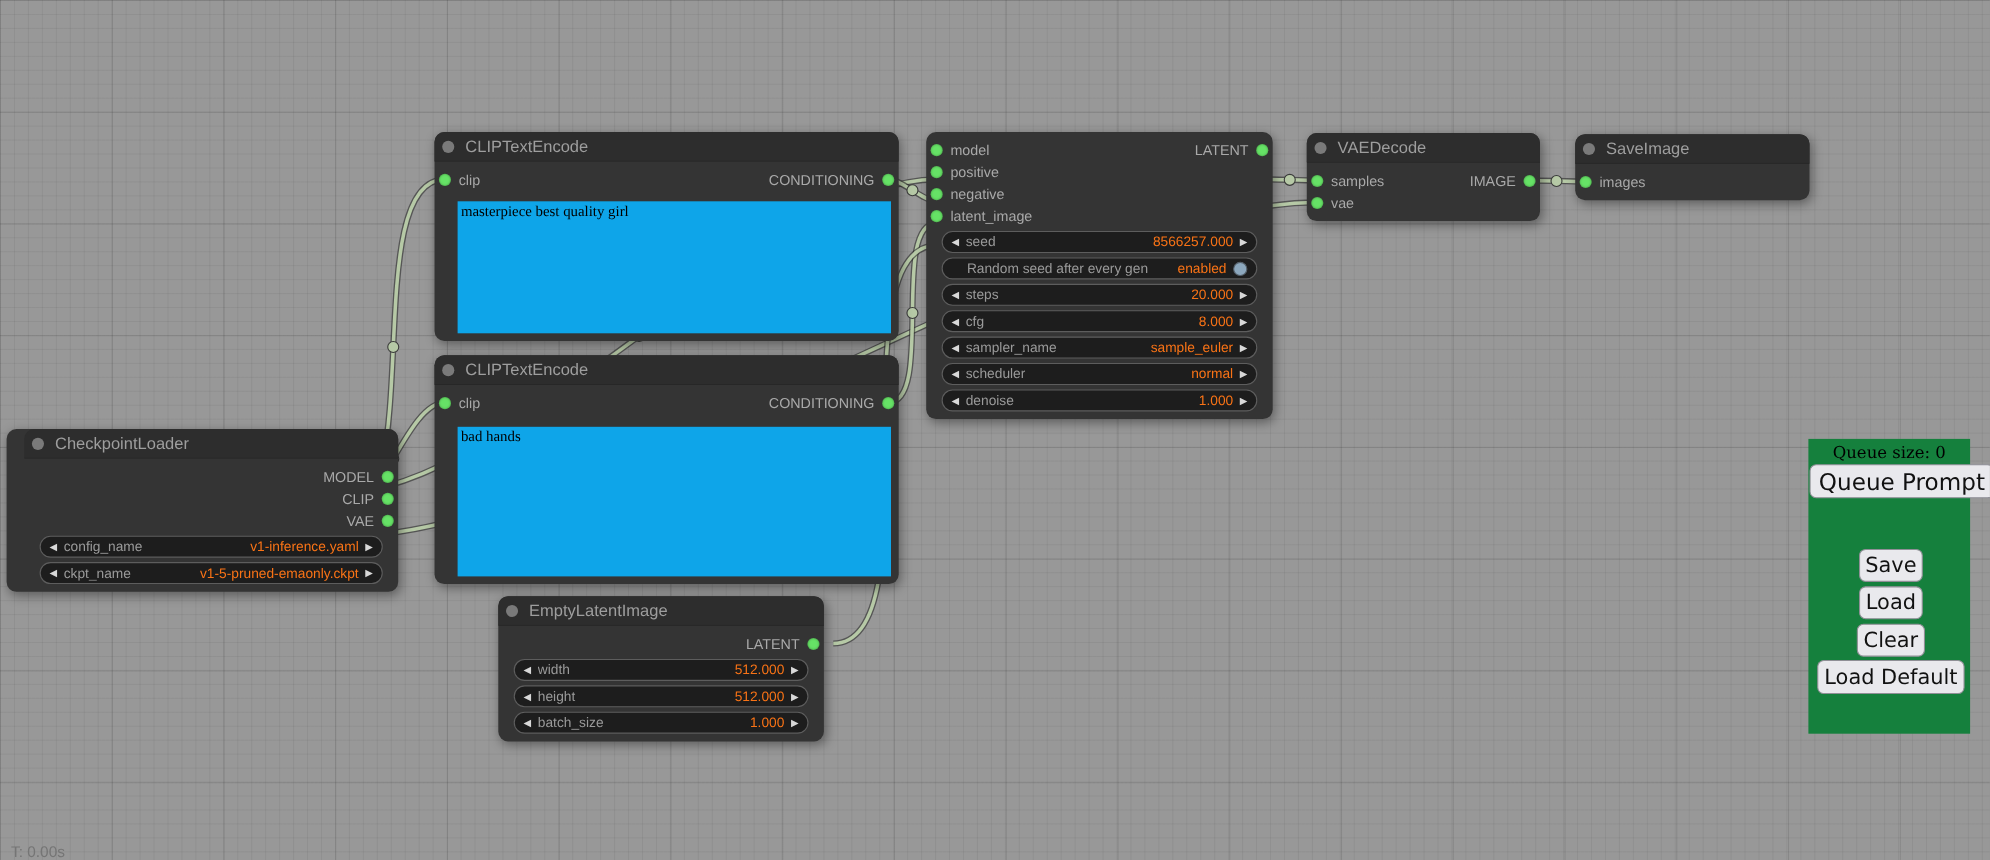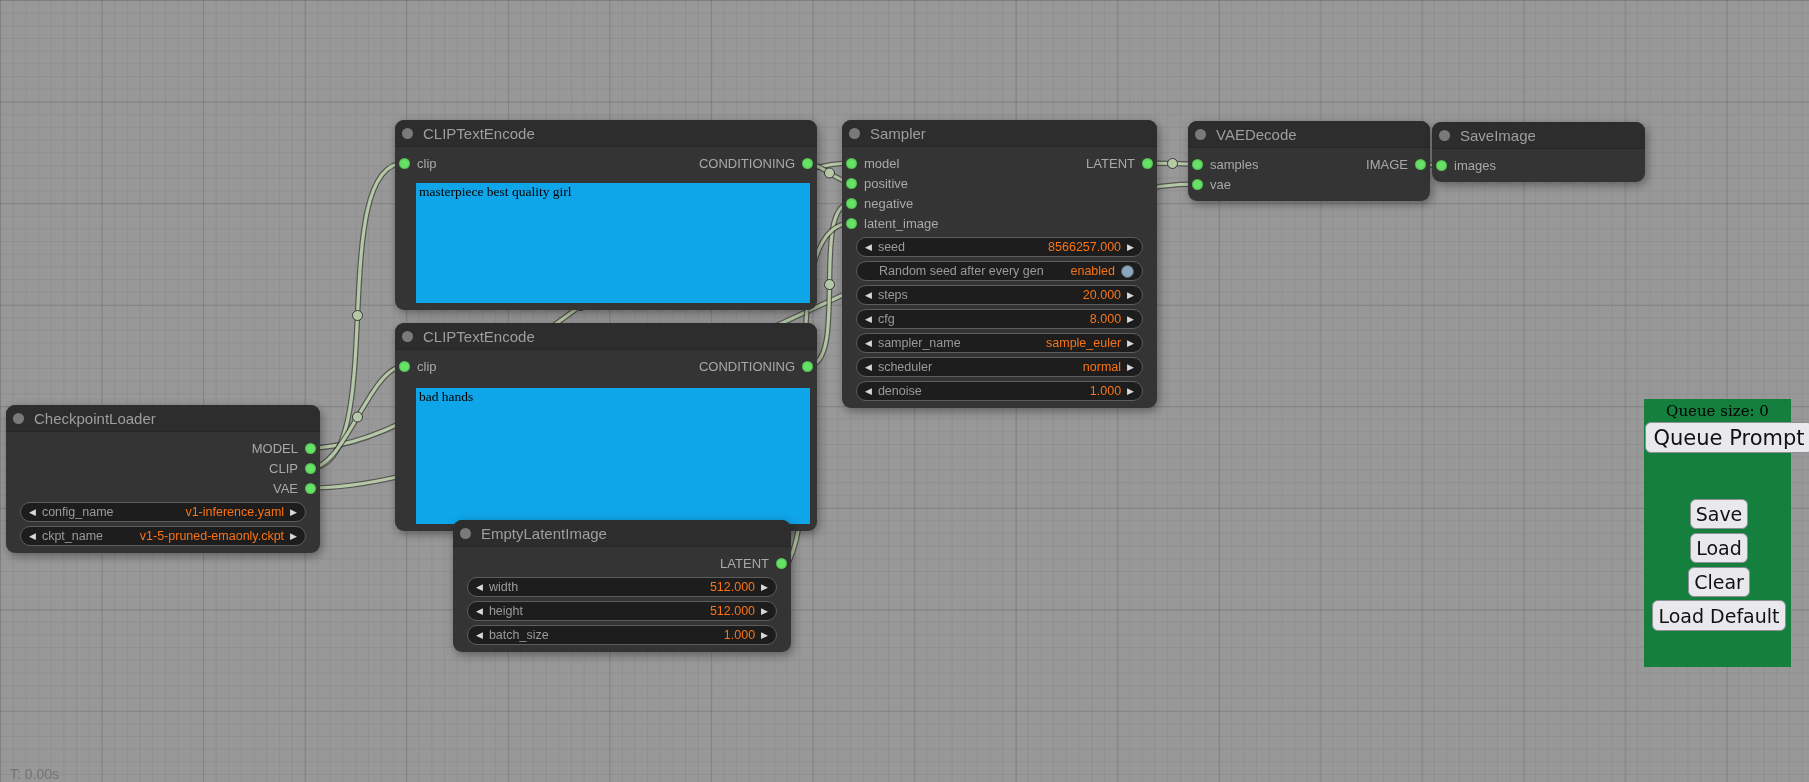--- a/index.html
+++ b/index.html
@@ -111,21 +111,21 @@
       <path d="M 1147.5 163 C 1160.00249975005 163, 1184.99750024995 164, 1197.5 164" fill="none" stroke="#b6c9a6" stroke-width="3.2"></path>
       <circle cx="1172.5" cy="163.5" r="5" fill="#b6c9a6" stroke="#3a3a3a" stroke-width="1"></circle>
     </g>
     <g>
       <path d="M 1388.5 164 C 1401.7523582806987 164, 1428.2476417193013 165, 1441.5 165" fill="none" stroke="#2a2a2a" stroke-opacity="0.6" stroke-width="5.6"></path>
       <path d="M 1388.5 164 C 1401.7523582806987 164, 1428.2476417193013 165, 1441.5 165" fill="none" stroke="#b6c9a6" stroke-width="3.2"></path>
       <circle cx="1415" cy="164.5" r="5" fill="#b6c9a6" stroke="#3a3a3a" stroke-width="1"></circle>
     </g>
   </svg>
 <div id="node-layer">
-    <div class="node" style="left: 6px; top: 405px; width: 314px;">
+    <div class="node" style="left: 6px; top: 390px; width: 340px; padding-left: 16px;">
       <div class="node-title">
         <span class="title-dot"></span>
         <span>CheckpointLoader</span>
       </div>
       <div class="node-body">
         <div class="slot-row">
           <span class="out-group">
             <span>MODEL</span>
             <span class="port"></span>
           </span>
@@ -187,21 +187,21 @@
             <span>clip</span>
           </span>
           <span class="out-group">
             <span>CONDITIONING</span>
             <span class="port"></span>
           </span>
         </div>
         <textarea class="prompt" spellcheck="false" style="height: 136px; margin-top: 12px;">bad hands</textarea>
       </div>
     </div>
-    <div class="node" style="left: 453px; top: 520px; width: 338px;">
+    <div class="node" style="left: 453px; top: 542px; width: 296px;">
       <div class="node-title">
         <span class="title-dot"></span>
         <span>EmptyLatentImage</span>
       </div>
       <div class="node-body">
         <div class="slot-row">
           <span class="out-group">
             <span>LATENT</span>
             <span class="port"></span>
           </span>
@@ -220,24 +220,20 @@
         </div>
         <div class="widget">
           <span class="w-arrow">◀</span>
           <span class="w-label">batch_size</span>
           <span class="w-value">1.000</span>
           <span class="w-arrow">▶</span>
         </div>
       </div>
     </div>
     <div class="node" style="left: 842px; top: 120px; width: 315px;">
-      <div class="node-title">
-        <span class="title-dot"></span>
-        <span>Sampler</span>
-      </div>
       <div class="node-body">
         <div class="slot-row">
           <span class="in-group">
             <span class="port"></span>
             <span>model</span>
           </span>
           <span class="out-group">
             <span>LATENT</span>
             <span class="port"></span>
           </span>
@@ -296,21 +292,21 @@
           <span class="w-arrow">▶</span>
         </div>
         <div class="widget">
           <span class="w-arrow">◀</span>
           <span class="w-label">denoise</span>
           <span class="w-value">1.000</span>
           <span class="w-arrow">▶</span>
         </div>
       </div>
     </div>
-    <div class="node" style="left: 1188px; top: 121px; width: 242px;">
+    <div class="node" style="left: 1188px; top: 121px; width: 212px;">
       <div class="node-title">
         <span class="title-dot"></span>
         <span>VAEDecode</span>
       </div>
       <div class="node-body">
         <div class="slot-row">
           <span class="in-group">
             <span class="port"></span>
             <span>samples</span>
           </span>

